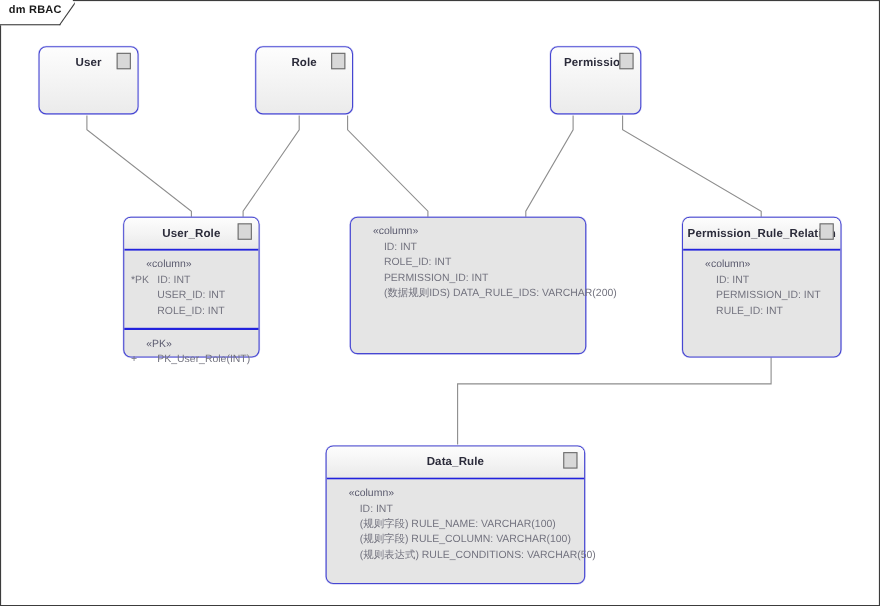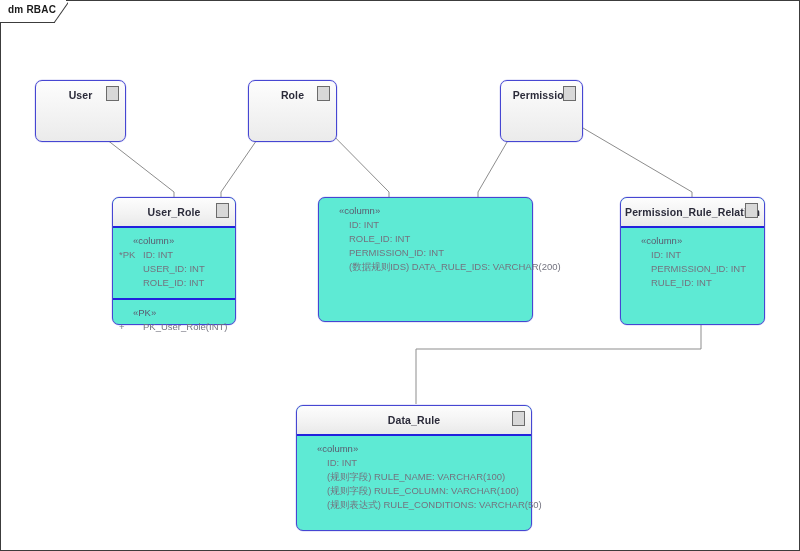--- a/index.html
+++ b/index.html
@@ -83,21 +83,21 @@
     letter-spacing: 0.2px;
     white-space: nowrap;
   }
 
   
   .entity {
     position: absolute;
     box-sizing: border-box;
     border: 1px solid #4646d2;
     border-radius: 7px;
-    background: #5eead4;
+    background: #e5e5e5;
     box-shadow: 0 0 0 0.5px rgba(70,70,210,0.25);
   }
   .entity-header {
     position: relative;
     height: 28px;
     border-top-left-radius: 6px;
     border-top-right-radius: 6px;
     background: linear-gradient(to bottom, #fdfdfd 0%, #f3f3f3 55%, #e9e9e9 100%);
     display: flex;
     align-items: center;
@@ -161,21 +161,20 @@
     flex: 0 0 24px;
     color: #73737f;
   }
   .attr-text {
     padding-left: 0;
   }
 
   
   .entity.plain {
     background: linear-gradient(to bottom, #fdfdfd 0%, #f4f4f4 50%, #ebebeb 100%);
-    margin-top: 38px;
   }
   .entity.plain .entity-header {
     background: transparent;
   }
 
   
   svg.links {
     position: absolute;
     left: 0; top: 0;
     width: 800px;
@@ -219,21 +218,21 @@
   <div class="entity plain" style="left:35px; top:42px; width:91px; height:62px;">
     <div class="entity-header">
       <span class="entity-title">User</span>
       <span class="table-icon">
         <span class="ti-head"></span>
         <span class="ti-row"></span><span class="ti-row"></span><span class="ti-row"></span>
       </span>
     </div>
   </div>
 
-  <div class="entity plain" style="left:248px; top:42px; width:89px; height:62px;">
+  <div class="entity plain" style="left:232px; top:42px; width:89px; height:62px;">
     <div class="entity-header">
       <span class="entity-title">Role</span>
       <span class="table-icon">
         <span class="ti-head"></span>
         <span class="ti-row"></span><span class="ti-row"></span><span class="ti-row"></span>
       </span>
     </div>
   </div>
 
   <div class="entity plain" style="left:500px; top:42px; width:83px; height:62px;">

